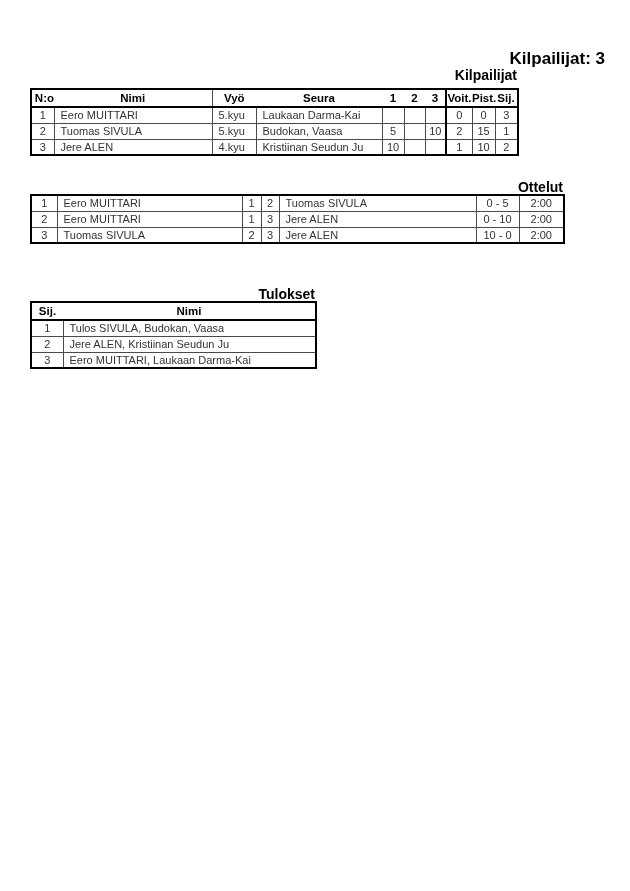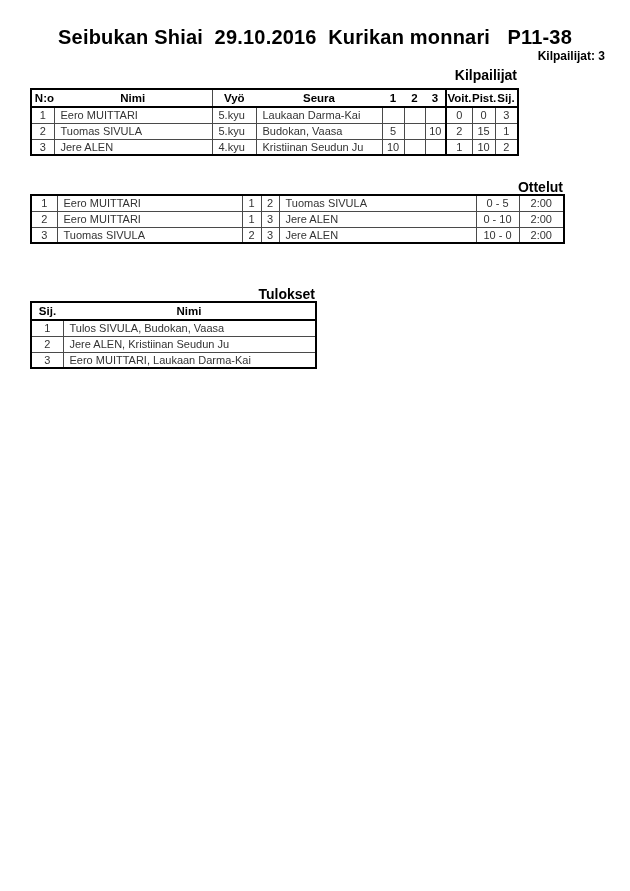--- a/index.html
+++ b/index.html
@@ -12,21 +12,21 @@
   }
   .page { position: absolute; left: 0; top: 0; width: 630px; height: 891px; background: #fff; }
 
   .doc-title {
     position: absolute; left: 0; top: 26px; width: 630px;
     text-align: center; font-size: 20px; font-weight: bold;
     white-space: pre; letter-spacing: 0.2px;
   }
   .participants {
     position: absolute; top: 49px; right: 25px;
-    font-size: 12px; font-weight: bold; white-space: pre;
+    font-size: 17px; font-weight: bold; white-space: pre;
   }
   .section-title {
     position: absolute; font-size: 14px; font-weight: bold;
     text-align: right; white-space: pre;
   }
   #title-competitors { left: 30px; top: 67px;  width: 487px; }
   #title-matches     { left: 30px; top: 179px; width: 533px; }
   #title-results     { left: 30px; top: 286px; width: 285px; }
 
   table.t {
@@ -55,21 +55,20 @@
   .t th.bR     { border-right: 1px solid #4a4a4a; }
   .t .thickL   { border-left: 2px solid #000 !important; }
   .t td.left   { text-align: left; padding-left: 6px; }
   .t th.edge   { text-align: right; padding-left: 1px; }
 </style>
 </head>
 <body>
 
 <div class="page">
 
-  <div class="doc-title">Seibukan Shiai  29.10.2016  Kurikan monnari   P11-38</div>
   <div class="participants">Kilpailijat: 3</div>
 
   <div class="section-title" id="title-competitors">Kilpailijat</div>
 
   <table class="t" id="tbl-competitors">
     <colgroup>
       <col style="width:23px">
         <col style="width:158px">
         <col style="width:44px">
         <col style="width:126px">

